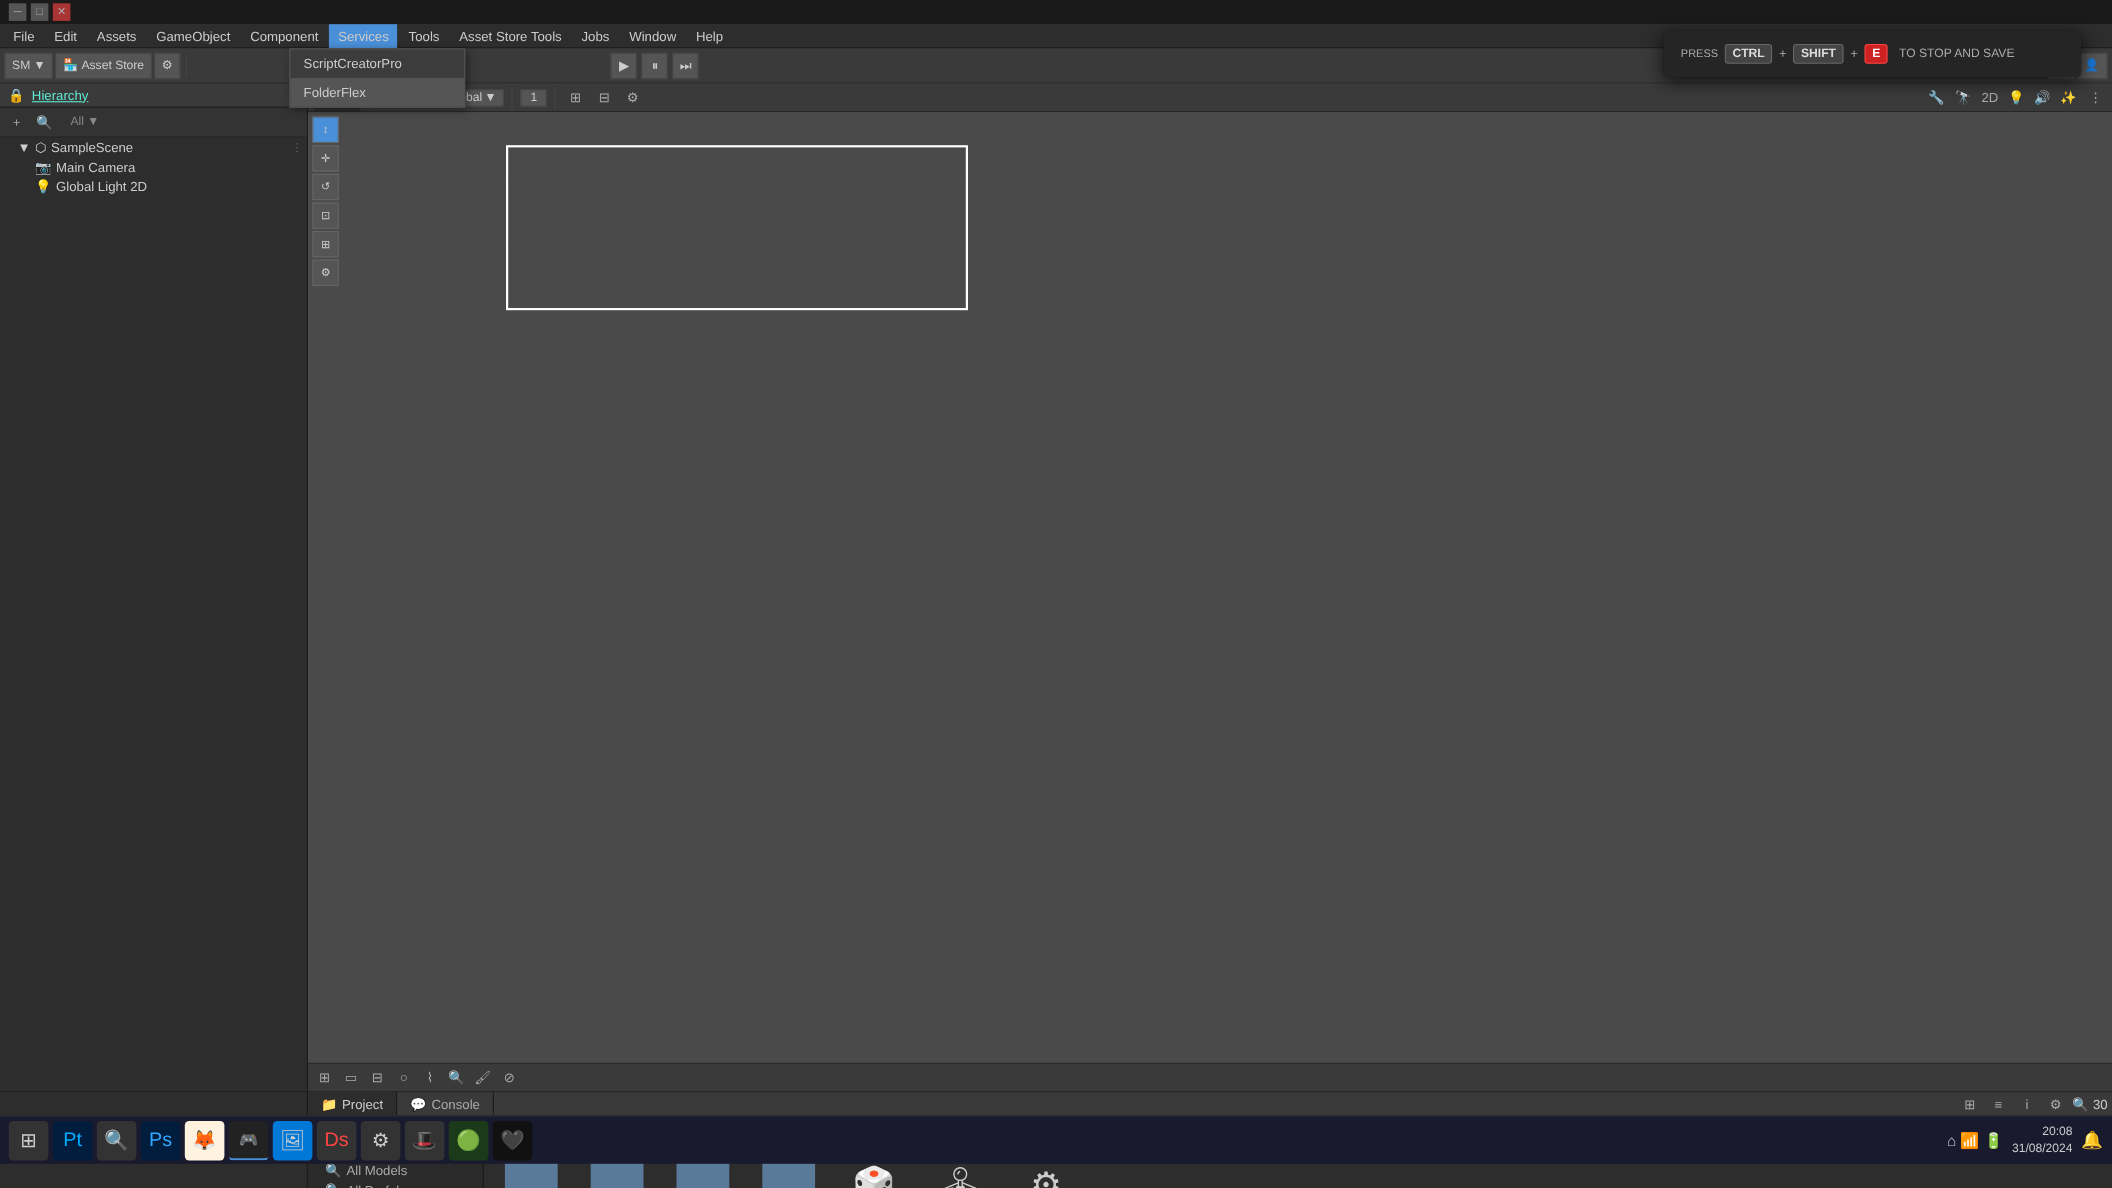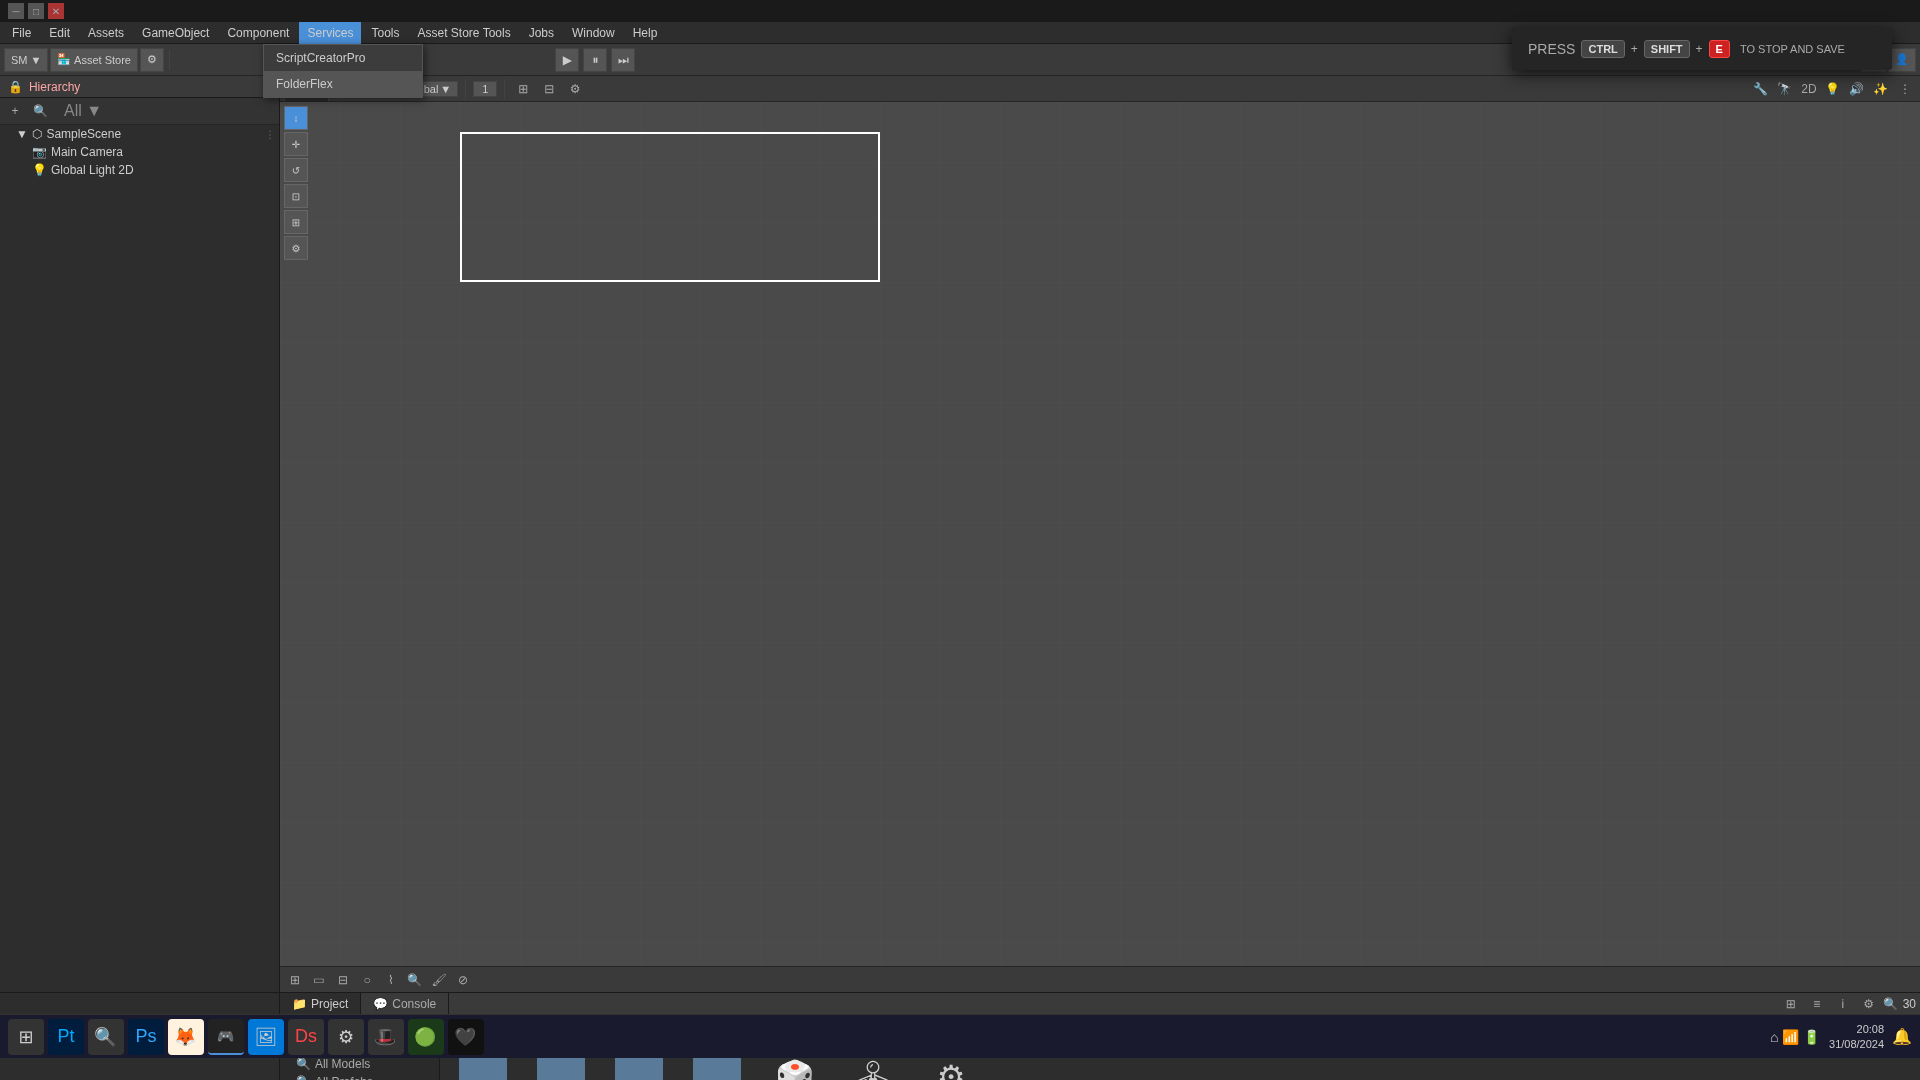--- a/index.html
+++ b/index.html
@@ -106,21 +106,21 @@
       height: 22px;
       background: #3a3a3a;
       display: flex;
       align-items: center;
       padding: 0 8px;
       font-size: 12px;
       color: #ccc;
       border-bottom: 1px solid #1a1a1a;
       gap: 6px;
     }
-    .panel-header .panel-title { font-size: 12px; color: #fca5a5; }
+    .panel-header .panel-title { font-size: 12px; color: #5eead4; text-decoration: underline; }
 
     
     #scene-panel {
       flex: 1;
       background: #3c3c3c;
       position: relative;
       display: flex;
       flex-direction: column;
     }
     #scene-viewport {
@@ -527,21 +527,21 @@
     <div class="panel-header">
       <span>🔒</span>
       <span class="panel-title">Hierarchy</span>
       <span style="margin-left:auto;">⋮</span>
     </div>
 
     <div style="display:flex; align-items:center; padding:2px 4px; gap:4px; background:#333; border-bottom:1px solid #252525;">
       <button class="icon-row-btn">+</button>
       <button class="icon-row-btn">🔍</button>
       <div class="hierarchy-all-row">
-        <span style="font-size:16px;color:#888;">All ▼</span>
+        <span style="font-size:11px;color:#888;">All ▼</span>
       </div>
     </div>
 
     <div class="tree-item">
       <span>▼</span>
       <span>⬡</span>
       <span>SampleScene</span>
       <span style="margin-left:auto; font-size:10px; color:#666;">⋮</span>
     </div>
     <div class="tree-item child">
@@ -720,21 +720,21 @@
 
           </div>
         </div>
       </div>
     </div>
   </div>
 </div>
 
 <div id="recording-overlay">
   <div id="recording-body">
-    <span style="font-size:14px;color:#aaa;">PRESS</span>
+    <span style="font-size:10px;color:#aaa;">PRESS</span>
     <span class="key-badge">CTRL</span>
     <span class="key-plus">+</span>
     <span class="key-badge">SHIFT</span>
     <span class="key-plus">+</span>
     <span class="key-badge key-e">E</span>
     <span class="rec-text">TO STOP AND SAVE</span>
   </div>
 </div>
 
 <div id="status-bar" style="bottom:44px;">

